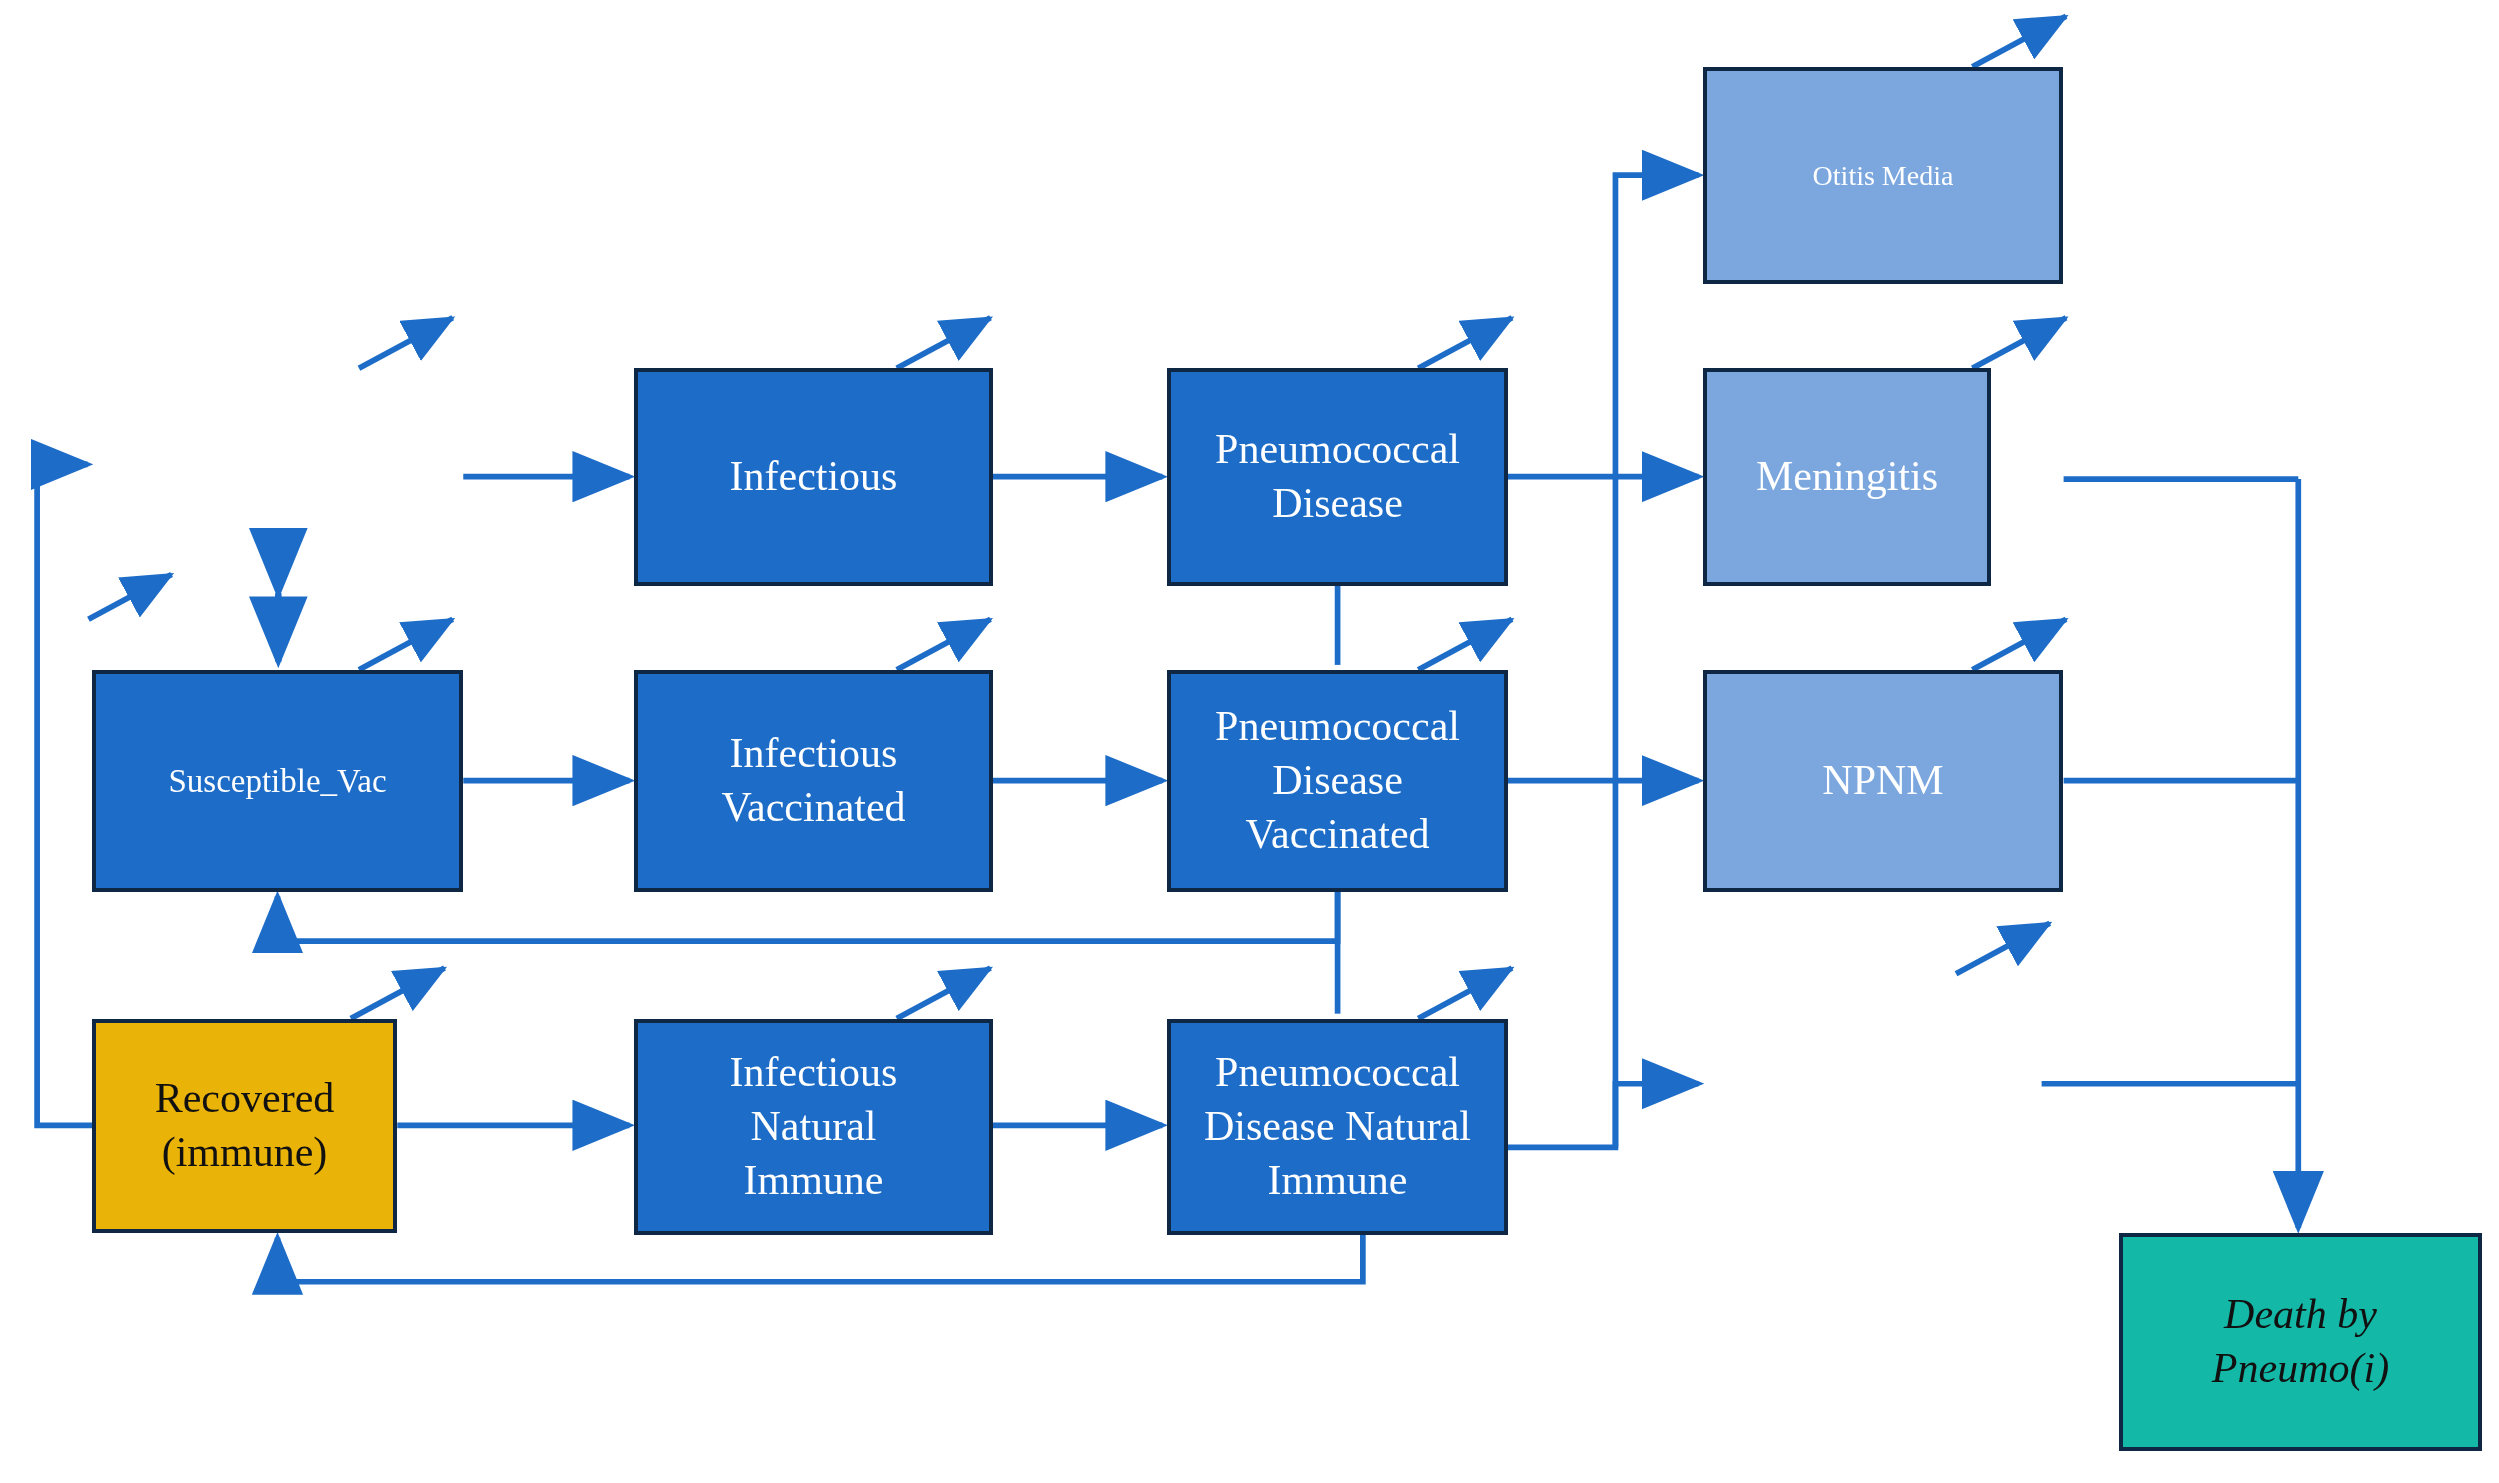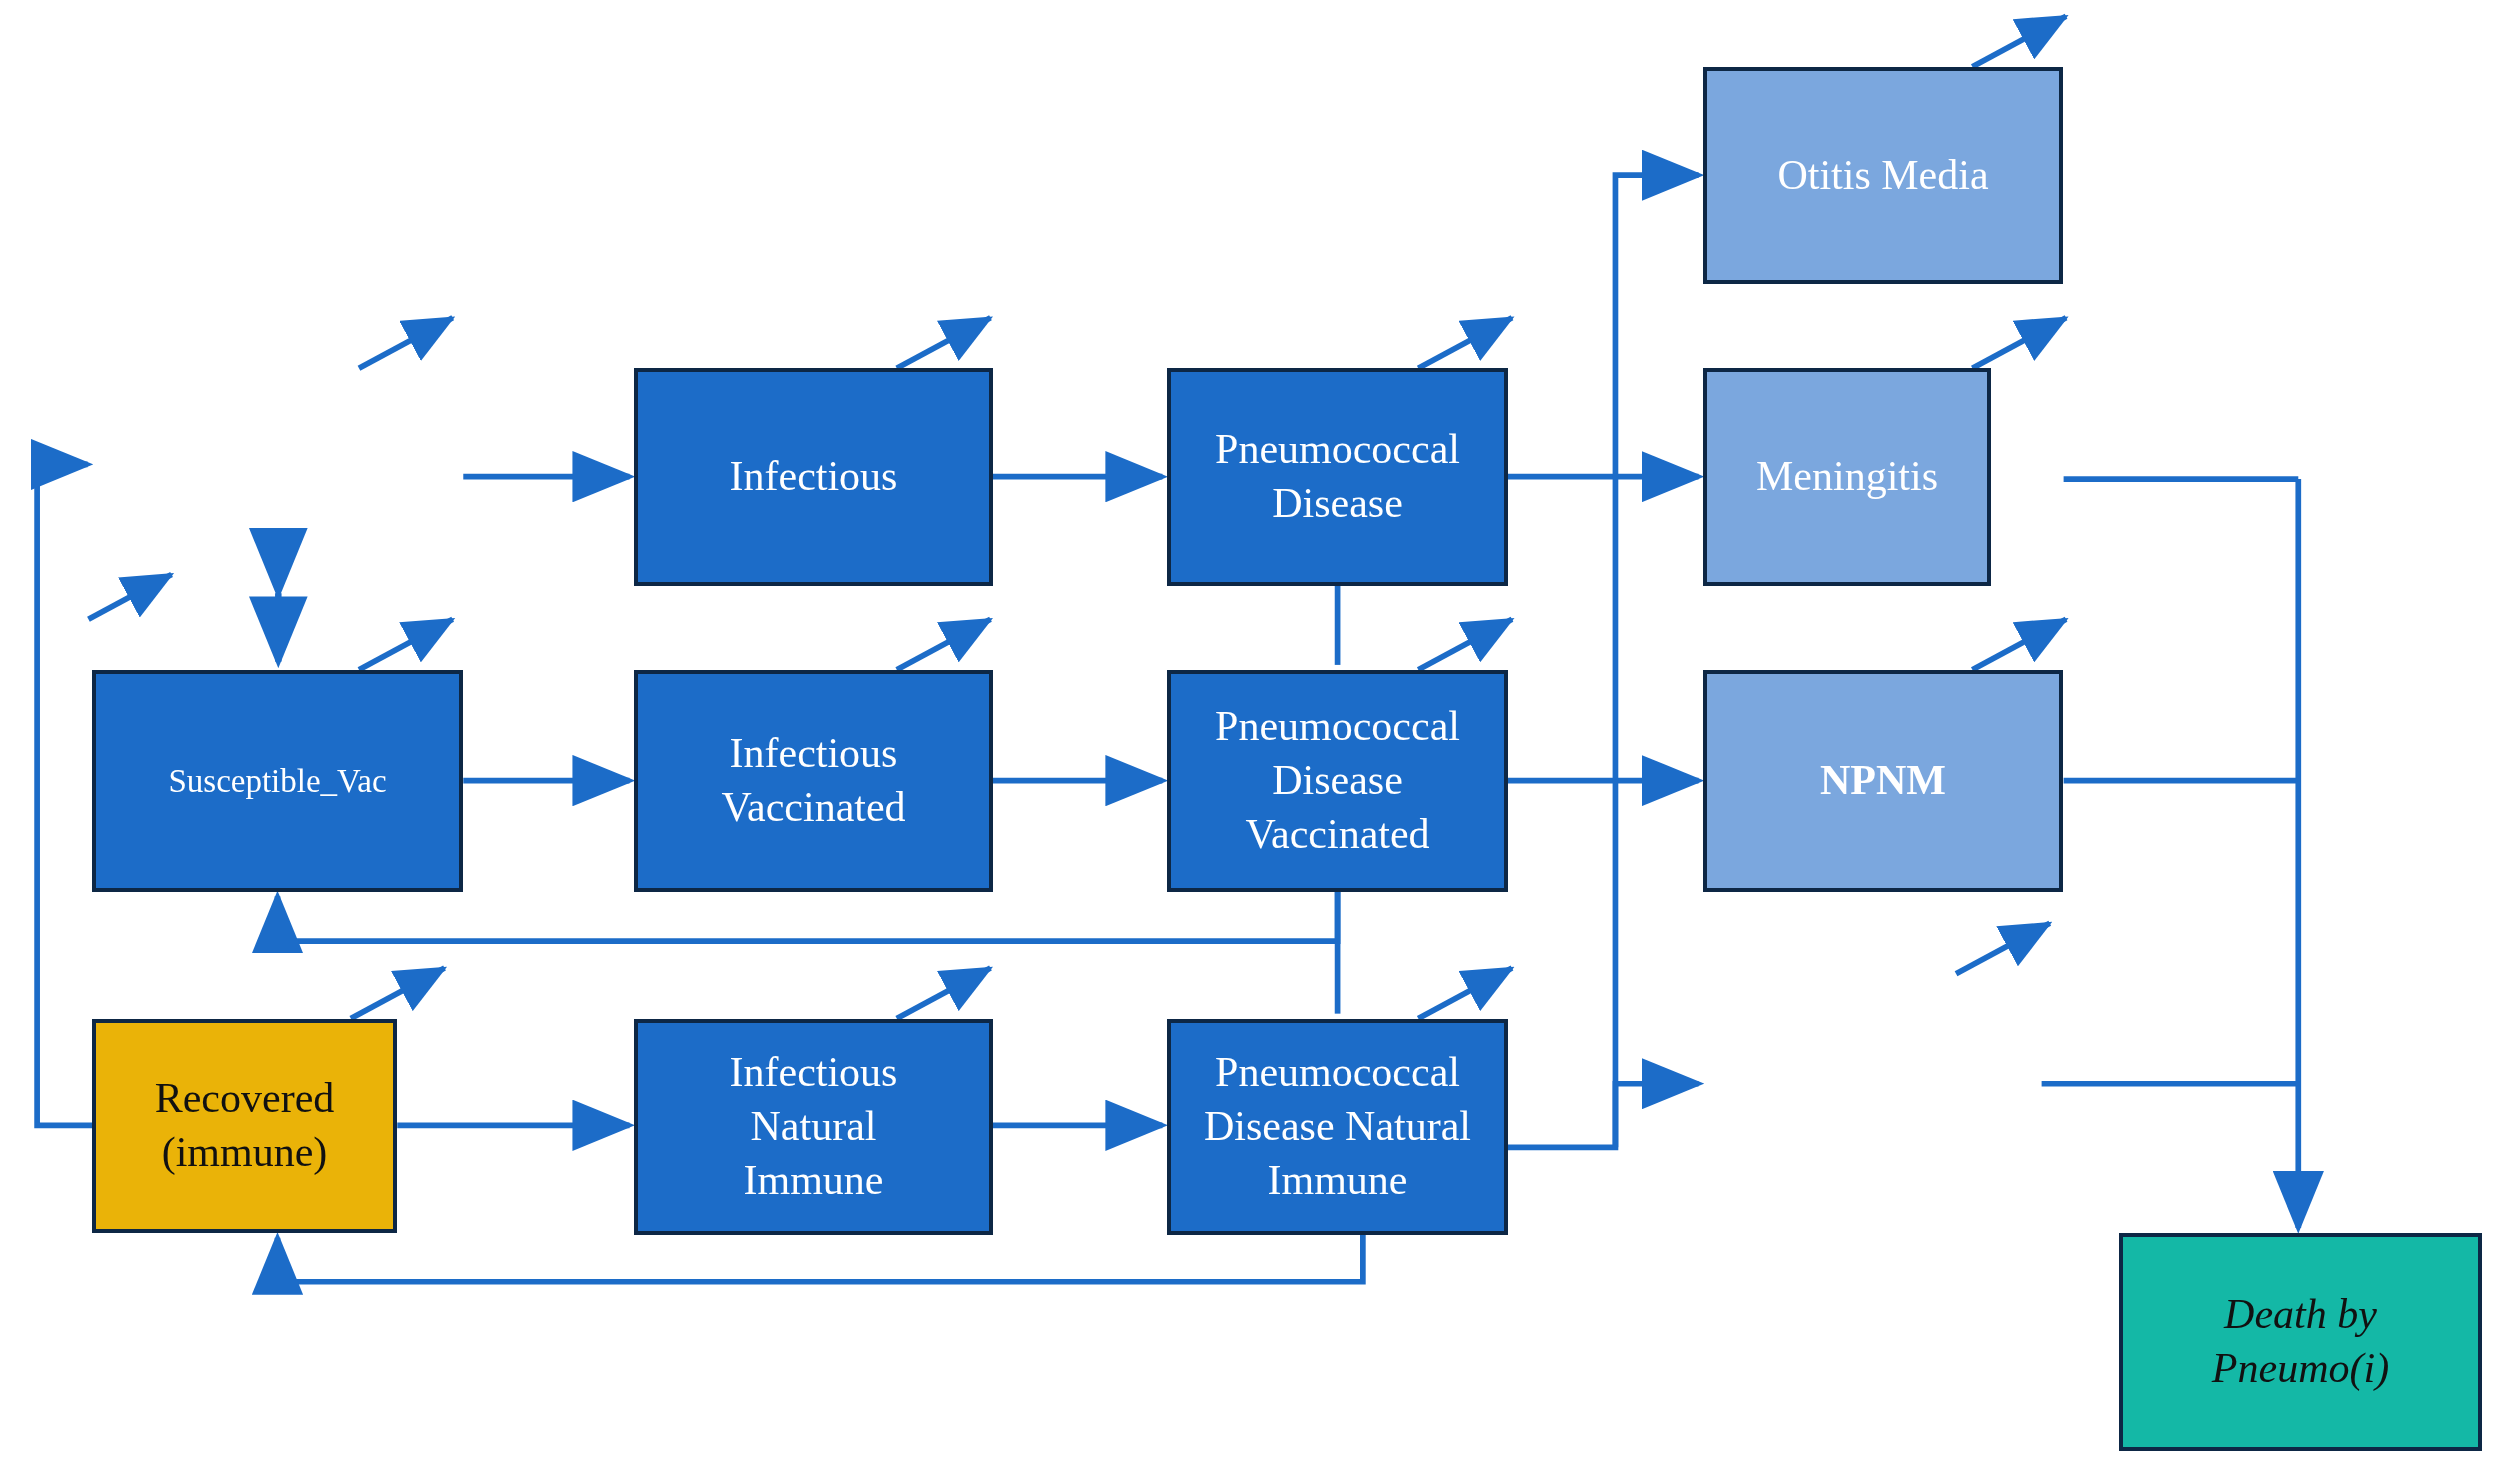--- a/index.html
+++ b/index.html
@@ -116,29 +116,29 @@
   </div>
 
   <div class="node n-dark" style="left:1167px;top:670px;width:341px;height:222px;font-size:42px;">
     <span>Pneumococcal<br>Disease<br>Vaccinated</span>
   </div>
 
   <div class="node n-dark" style="left:1167px;top:1019px;width:341px;height:216px;font-size:42px;">
     <span>Pneumococcal<br>Disease Natural<br>Immune</span>
   </div>
 
-  <div class="node n-light" style="left:1703px;top:67px;width:360px;height:217px;font-size:42px;justify-content:center;">
+  <div class="node n-light" style="left:1703px;top:67px;width:360px;height:217px;font-size:28px;justify-content:center;">
     <span>Otitis Media</span>
   </div>
 
   <div class="node n-light" style="left:1703px;top:368px;width:288px;height:218px;font-size:42px;">
     <span>Meningitis</span>
   </div>
 
-  <div class="node n-light" style="left:1703px;top:670px;width:360px;height:222px;font-size:42px;font-weight:bold;">
+  <div class="node n-light" style="left:1703px;top:670px;width:360px;height:222px;font-size:42px;">
     <span>NPNM</span>
   </div>
 
 
   <div class="node n-orange" style="left:2119px;top:1233px;width:363px;height:218px;font-size:42px;">
     <span>Death by<br>Pneumo(i)</span>
   </div>
 
 </div>
 

